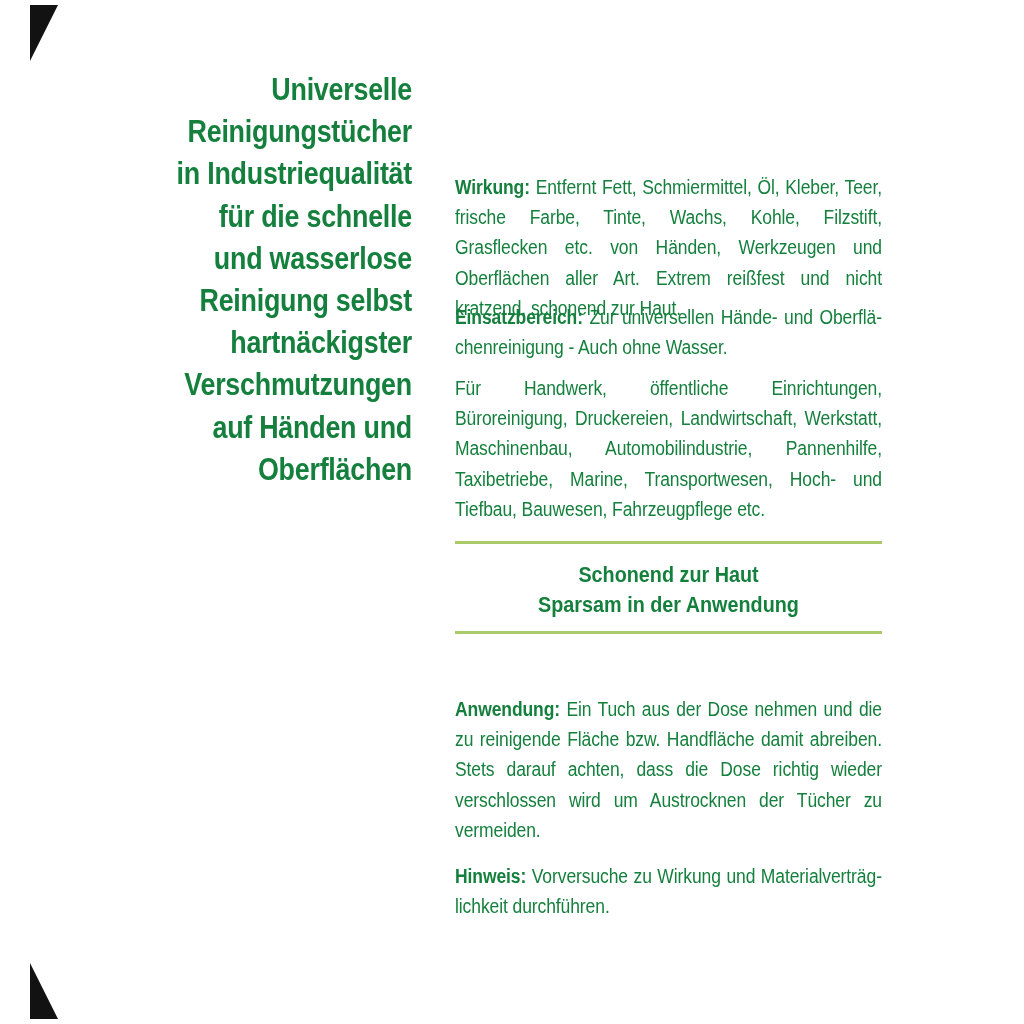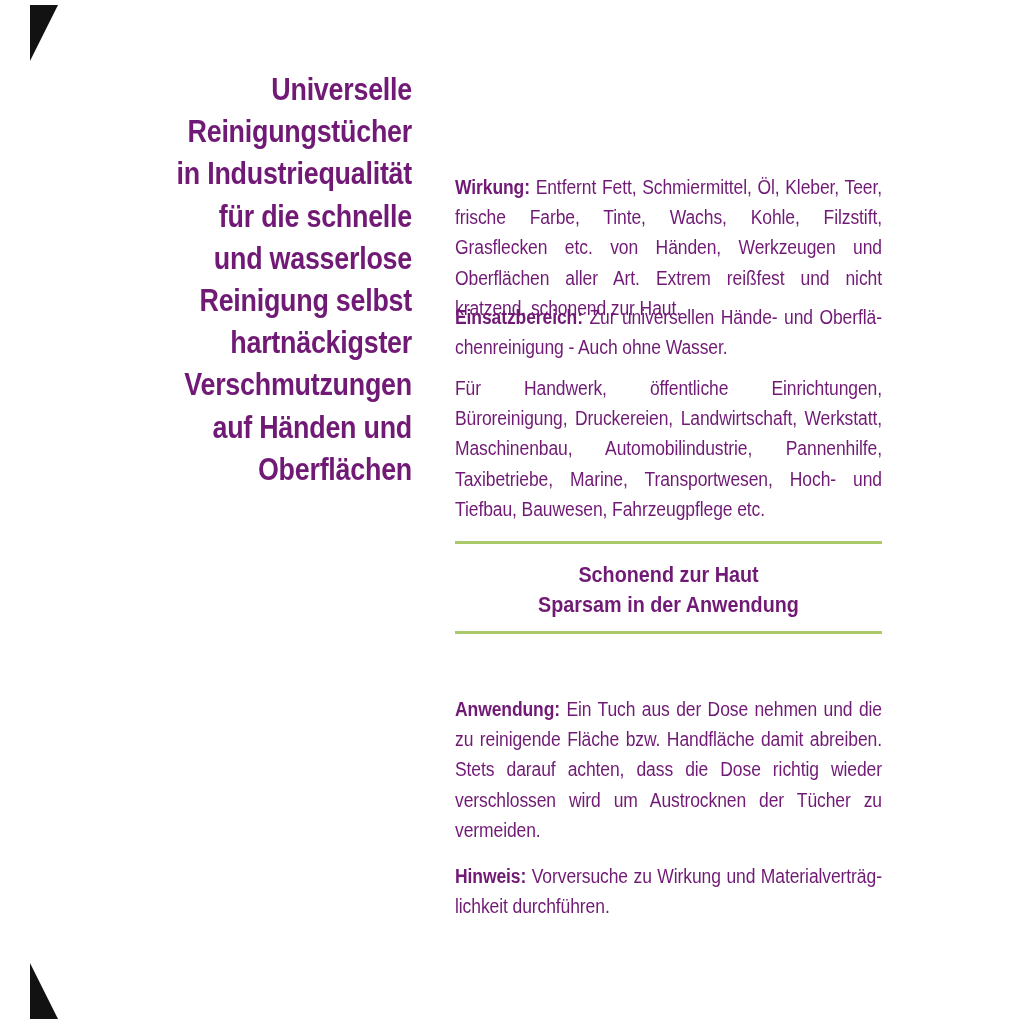--- a/index.html
+++ b/index.html
@@ -2,21 +2,21 @@
 <html><head>
 <meta charset="utf-8">
 <style>
   html,body{margin:0;padding:0;background:#ffffff;}
   .canvas{
     position:relative;
     width:1024px;height:1024px;
     background:#ffffff;
     overflow:hidden;
     font-family:"Liberation Sans","DejaVu Sans",sans-serif;
-    color:#701a75;
+    color:#15803d;
   }
   
   .tri{position:absolute;width:0;height:0;left:30px;}
   .tri-top{top:5px;border-top:56px solid #121212;border-right:28px solid transparent;}
   .tri-bottom{top:963px;border-bottom:56px solid #121212;border-right:28px solid transparent;}
 
   
   .headline{
     position:absolute;top:68px;left:42px;width:370px;
     text-align:right;

